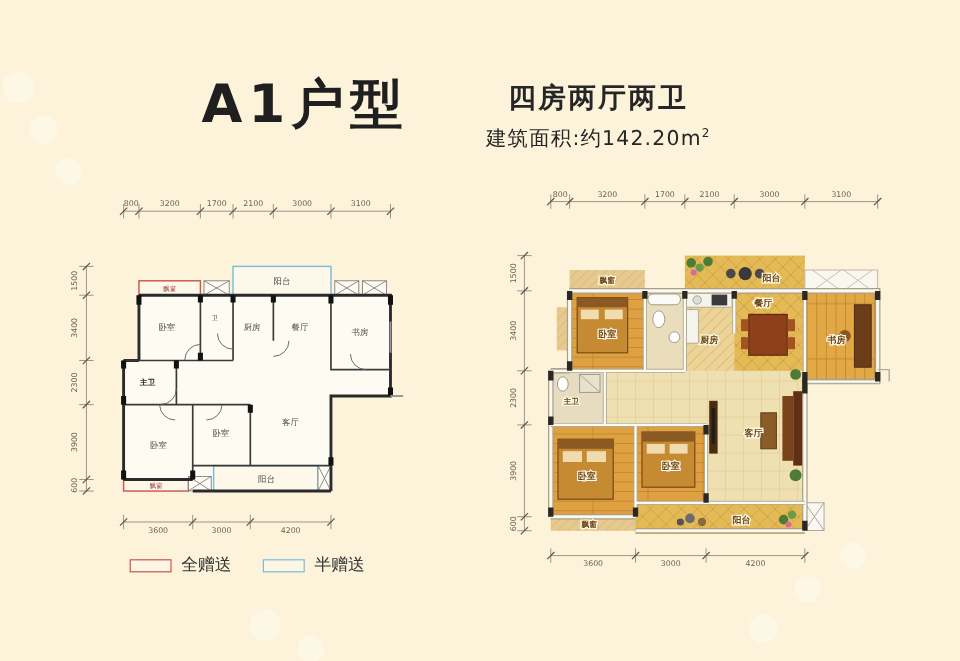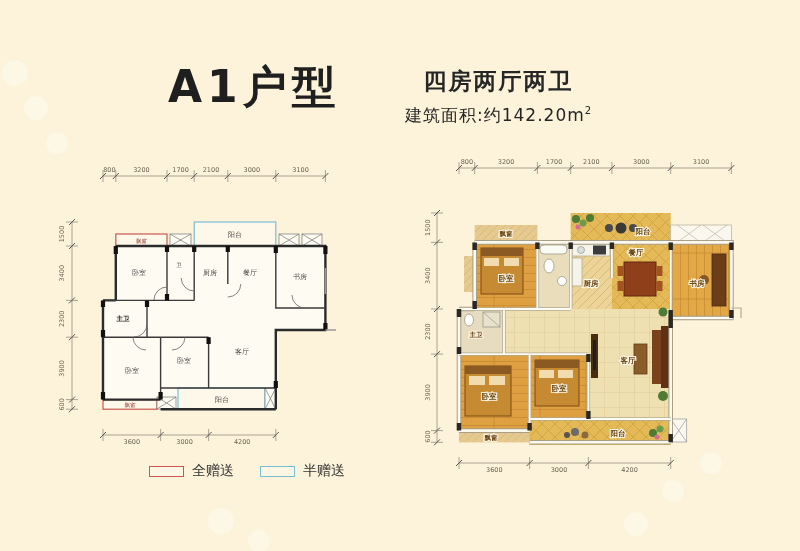--- a/index.html
+++ b/index.html
@@ -5,21 +5,21 @@
   html,body{margin:0;padding:0;}
   .canvas{position:relative;width:800px;height:551px;background:#fcf3da;overflow:hidden;
           font-family:"DejaVu Sans","Liberation Sans",sans-serif;}
   
   .title{position:absolute;left:168px;top:58px;font-size:44px;font-weight:700;color:#1f1f1f;letter-spacing:5px;}
   .spec{position:absolute;left:405px;top:66px;color:#262626;}
   .spec .layout{font-size:23px;font-weight:700;letter-spacing:2px;text-align:center;}
   .spec .area{font-size:17px;margin-top:7px;letter-spacing:1px;}
   .spec .area sup{font-size:10px;}
   
-  .legend{position:absolute;left:108px;top:462px;display:flex;align-items:center;font-size:14px;color:#333;margin-left:41px;}
+  .legend{position:absolute;left:108px;top:462px;display:flex;align-items:center;font-size:14px;color:#333;}
   .lg-box{display:inline-block;width:33px;height:9px;background:#fdf6e4;margin-right:8px;}
   .lg-box.full{border:1px solid #c9574d;}
   .lg-box.half{border:1px solid #79bed4;margin-left:26px;}
   
   text{font-family:"DejaVu Sans","Liberation Sans",sans-serif;}
   .dim{font-size:6.5px;fill:#6a6353;text-anchor:middle;}
   .rl{font-size:7px;fill:#4a4a4a;text-anchor:middle;}
   .rl-s{font-size:5.5px;fill:#4a4a4a;text-anchor:middle;}
   .rl-red{font-size:5.5px;fill:#a2463d;text-anchor:middle;}
   .rl-b{font-size:6.5px;font-weight:700;fill:#2b2b2b;text-anchor:middle;}

